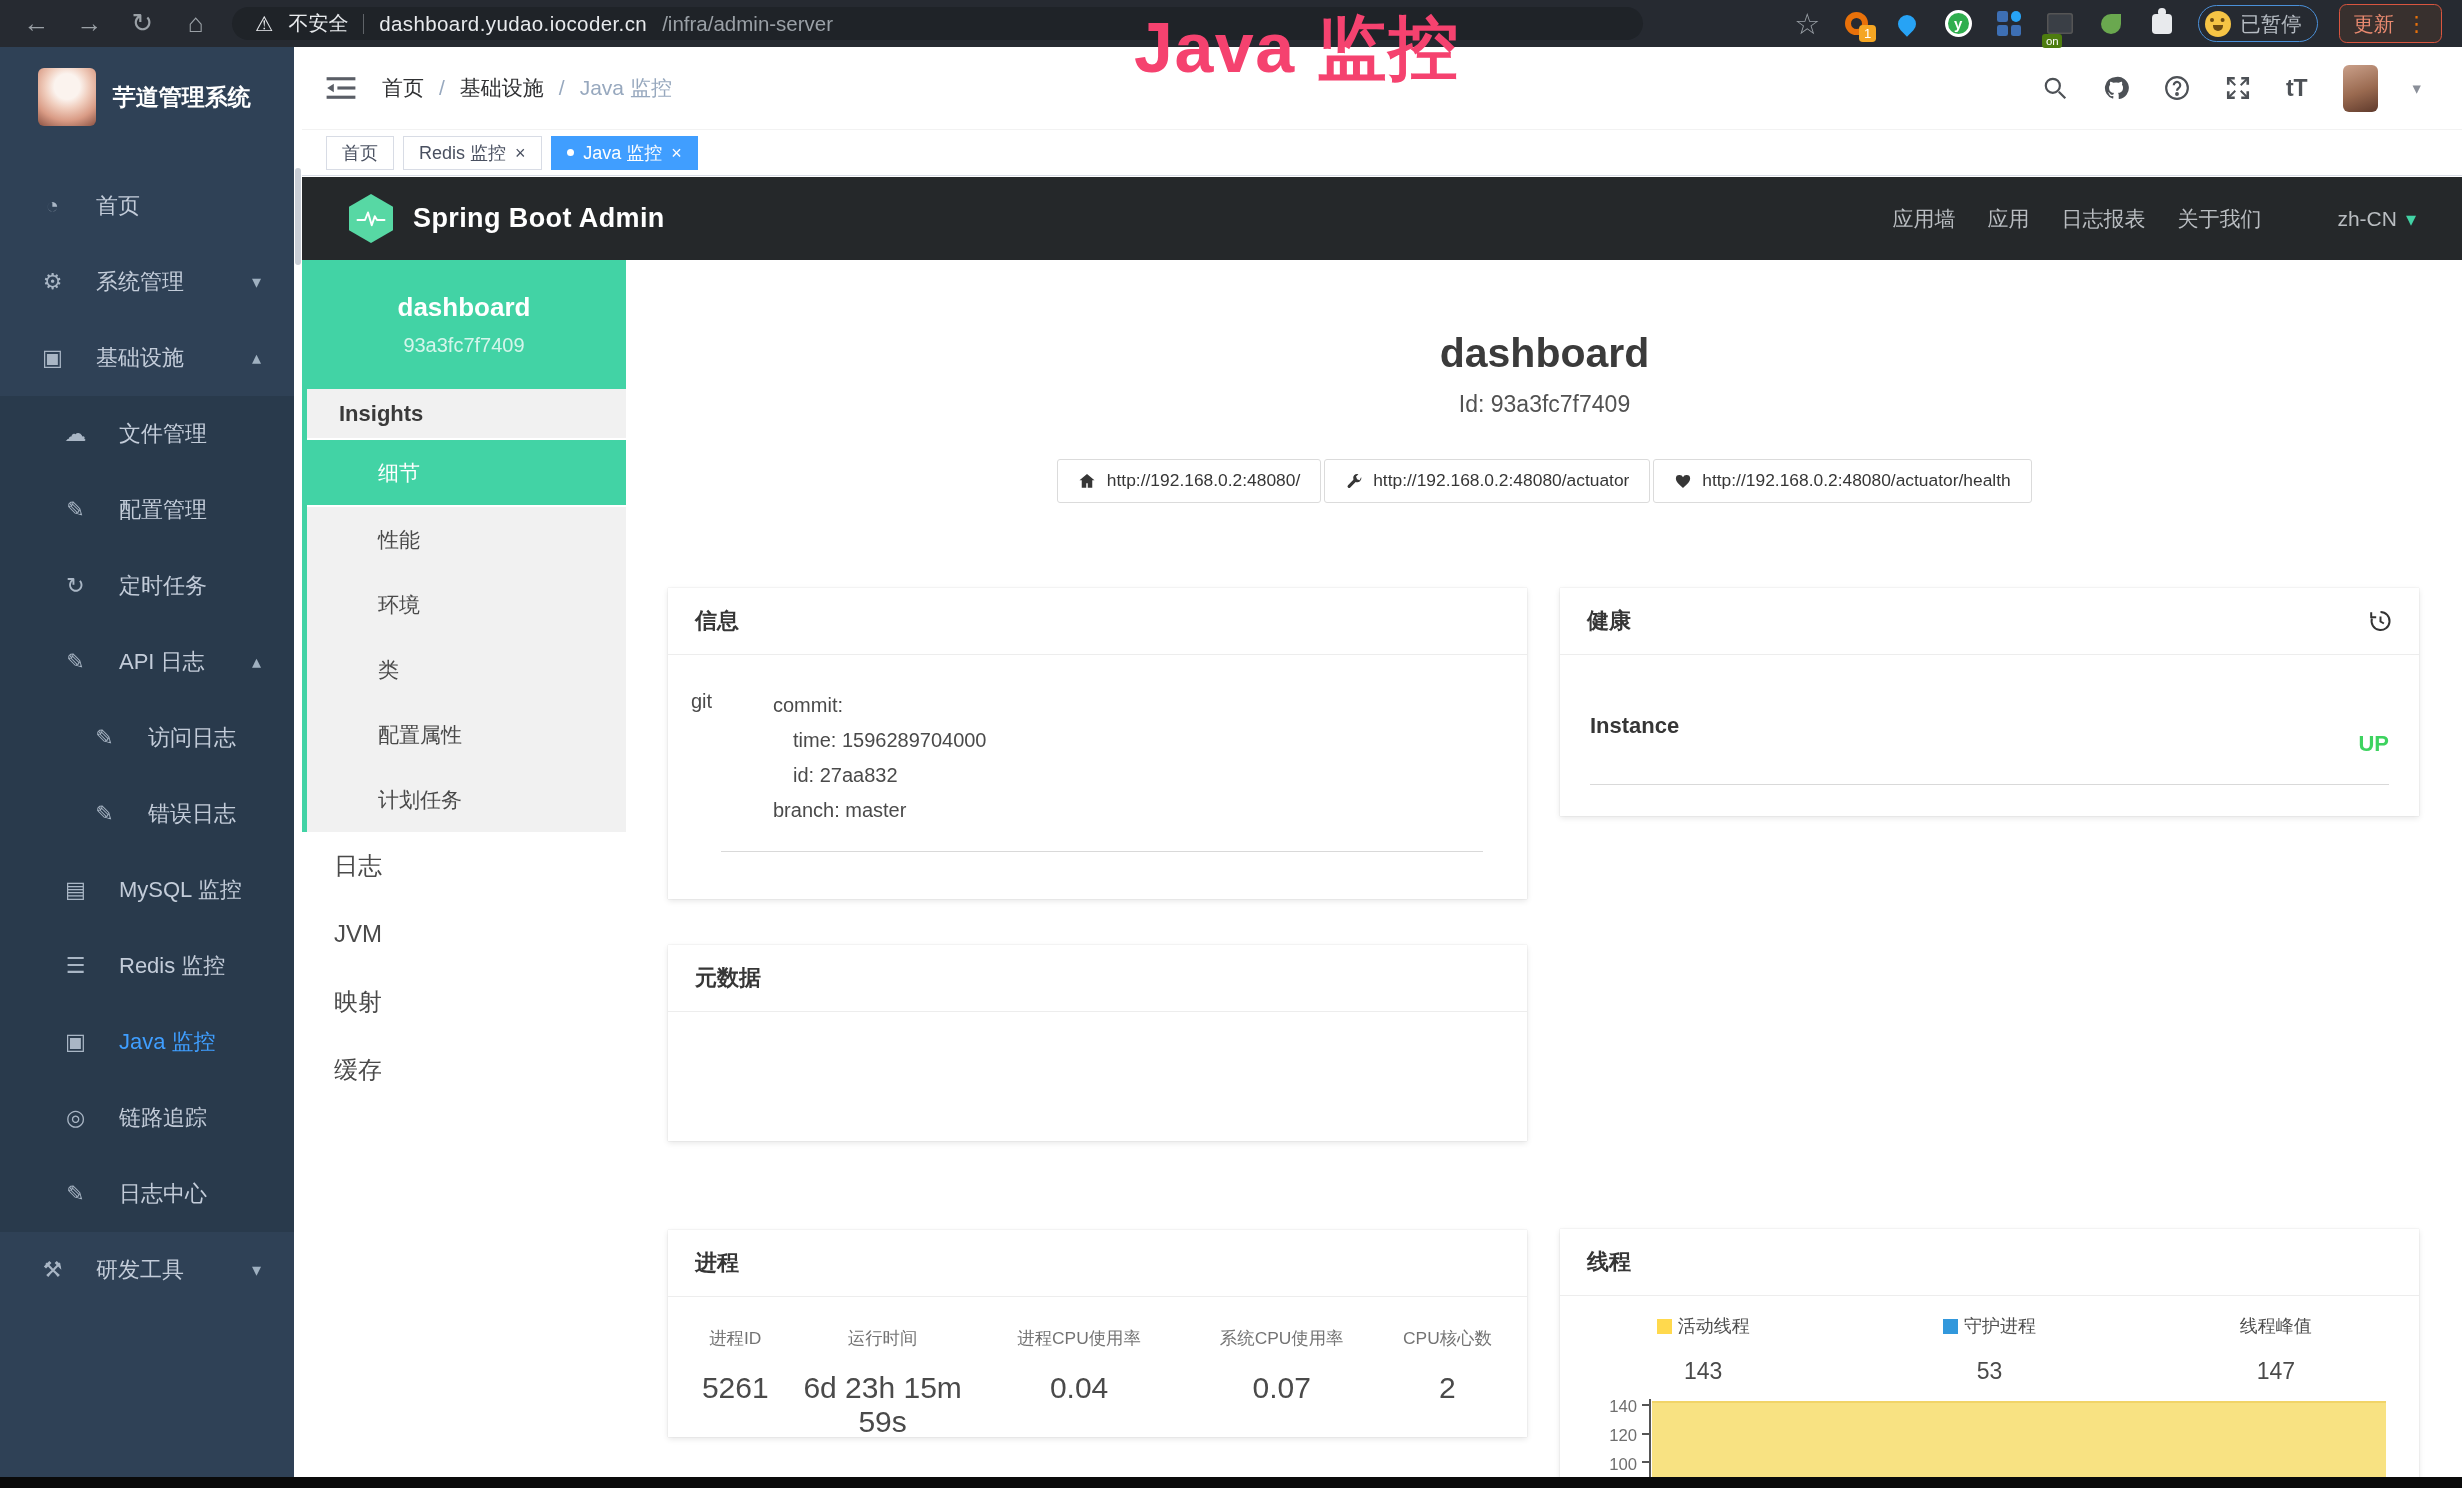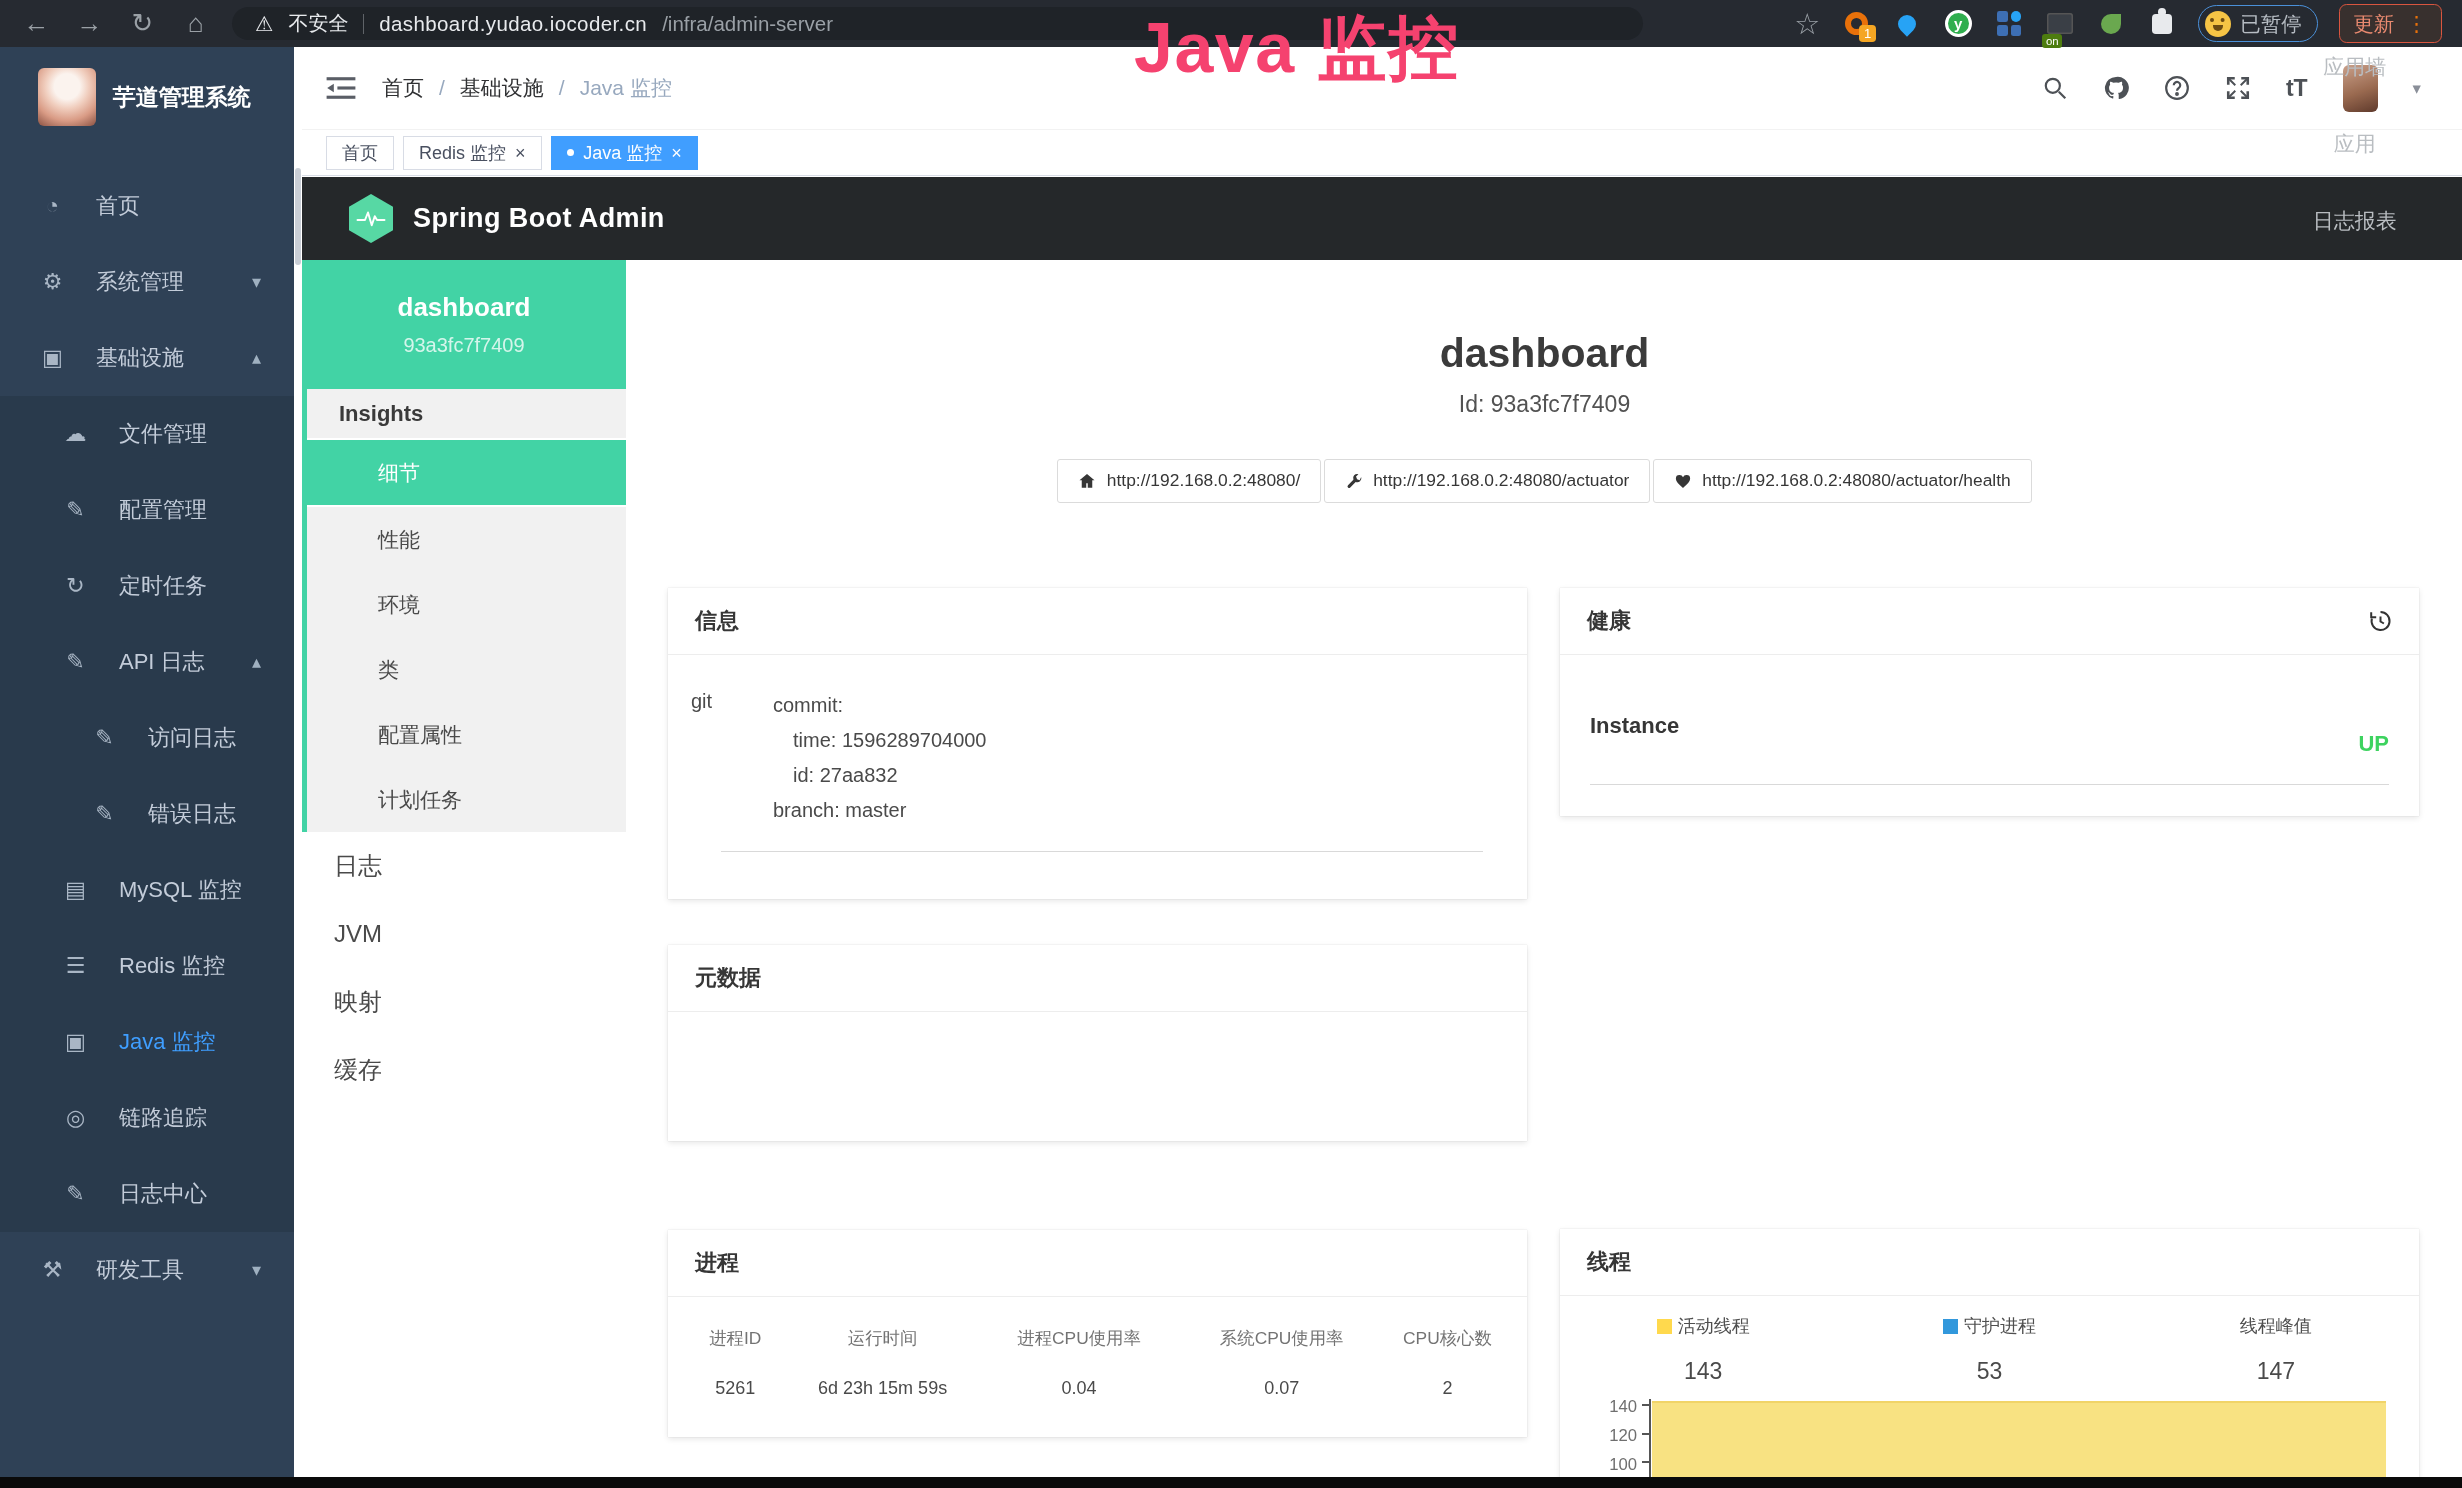--- a/index.html
+++ b/index.html
@@ -88,21 +88,21 @@
   .tab.active{background:#409eff;border-color:#409eff;color:#fff;}
   .tab.active .dot{display:inline-block;}
   .tab .x{font-size:18px;line-height:1;}
 
   
   .sba-nav{position:absolute;left:302px;top:177px;width:2161px;height:83px;background:#25282a;
            display:flex;align-items:center;padding:0 47px;box-sizing:border-box;}
   .hexagon{width:44px;height:49px;background:#57d8a4;clip-path:polygon(50% 0,100% 26%,100% 74%,50% 100%,0 74%,0 26%);
            display:flex;align-items:center;justify-content:center;flex:0 0 auto;}
   .sba-brand{margin-left:20px;font-size:27px;font-weight:700;color:#fff;letter-spacing:0.4px;}
-  .sba-right{margin-left:auto;display:flex;align-items:center;gap:49px;font-size:21px;color:#b9bdc1;flex-direction:column;}
+  .sba-right{margin-left:auto;display:flex;align-items:center;gap:32px;font-size:21px;color:#b9bdc1;}
   .sba-link{cursor:pointer;}
   .lang{display:flex;align-items:center;gap:9px;cursor:pointer;margin-left:44px;}
   .lang .caret{color:#42d3a5;font-size:20px;}
 
   
   .sba-sidebar{position:absolute;left:302px;top:260px;width:324px;height:1217px;background:#fff;}
   .inst-header{height:129px;background:#42d3a5;display:flex;flex-direction:column;align-items:center;justify-content:center;gap:10.6px;}
   .inst-name{font-size:26px;font-weight:700;color:#fff;}
   .inst-id{font-size:20px;color:rgba(255,255,255,.78);}
   .insights{background:#f1f1f1;border-left:5.3px solid #42d3a5;}
@@ -145,21 +145,21 @@
 
   .card-meta{height:196px;margin-bottom:89px;}
   .meta-body{padding:38px 23px 0 23px;}
   .meta-body .kv .k{width:121px;}
   .meta-body .hr{margin-top:26px;}
 
   .card-process{height:207px;}
   .proc-body{padding:29px 12px 0 12px;}
   .proc-grid{display:grid;grid-template-columns:0.9fr 1.5fr 1.7fr 1.6fr 1.1fr;text-align:center;}
   .proc-grid .ph{font-size:17.4px;color:#737373;}
-  .proc-grid .pv{font-size:18px;color:#4a4a4a;margin-top:28px;}
+  .proc-grid .pv{font-size:30px;color:#4a4a4a;margin-top:21px;}
 
   .card-threads{height:262px;}
   .threads-body{padding:18px 0 0 0;}
   .t-stats{display:flex;text-align:center;}
   .t-stat{flex:1;}
   .t-label{font-size:18px;color:#4f4f4f;display:inline-flex;align-items:center;gap:6px;}
   .sq{width:15px;height:15px;display:inline-block;}
   .sq.yellow{background:#ffd94d;}
   .sq.blue{background:#3298dc;}
   .t-value{font-size:23px;color:#4a4a4a;margin-top:20px;}

